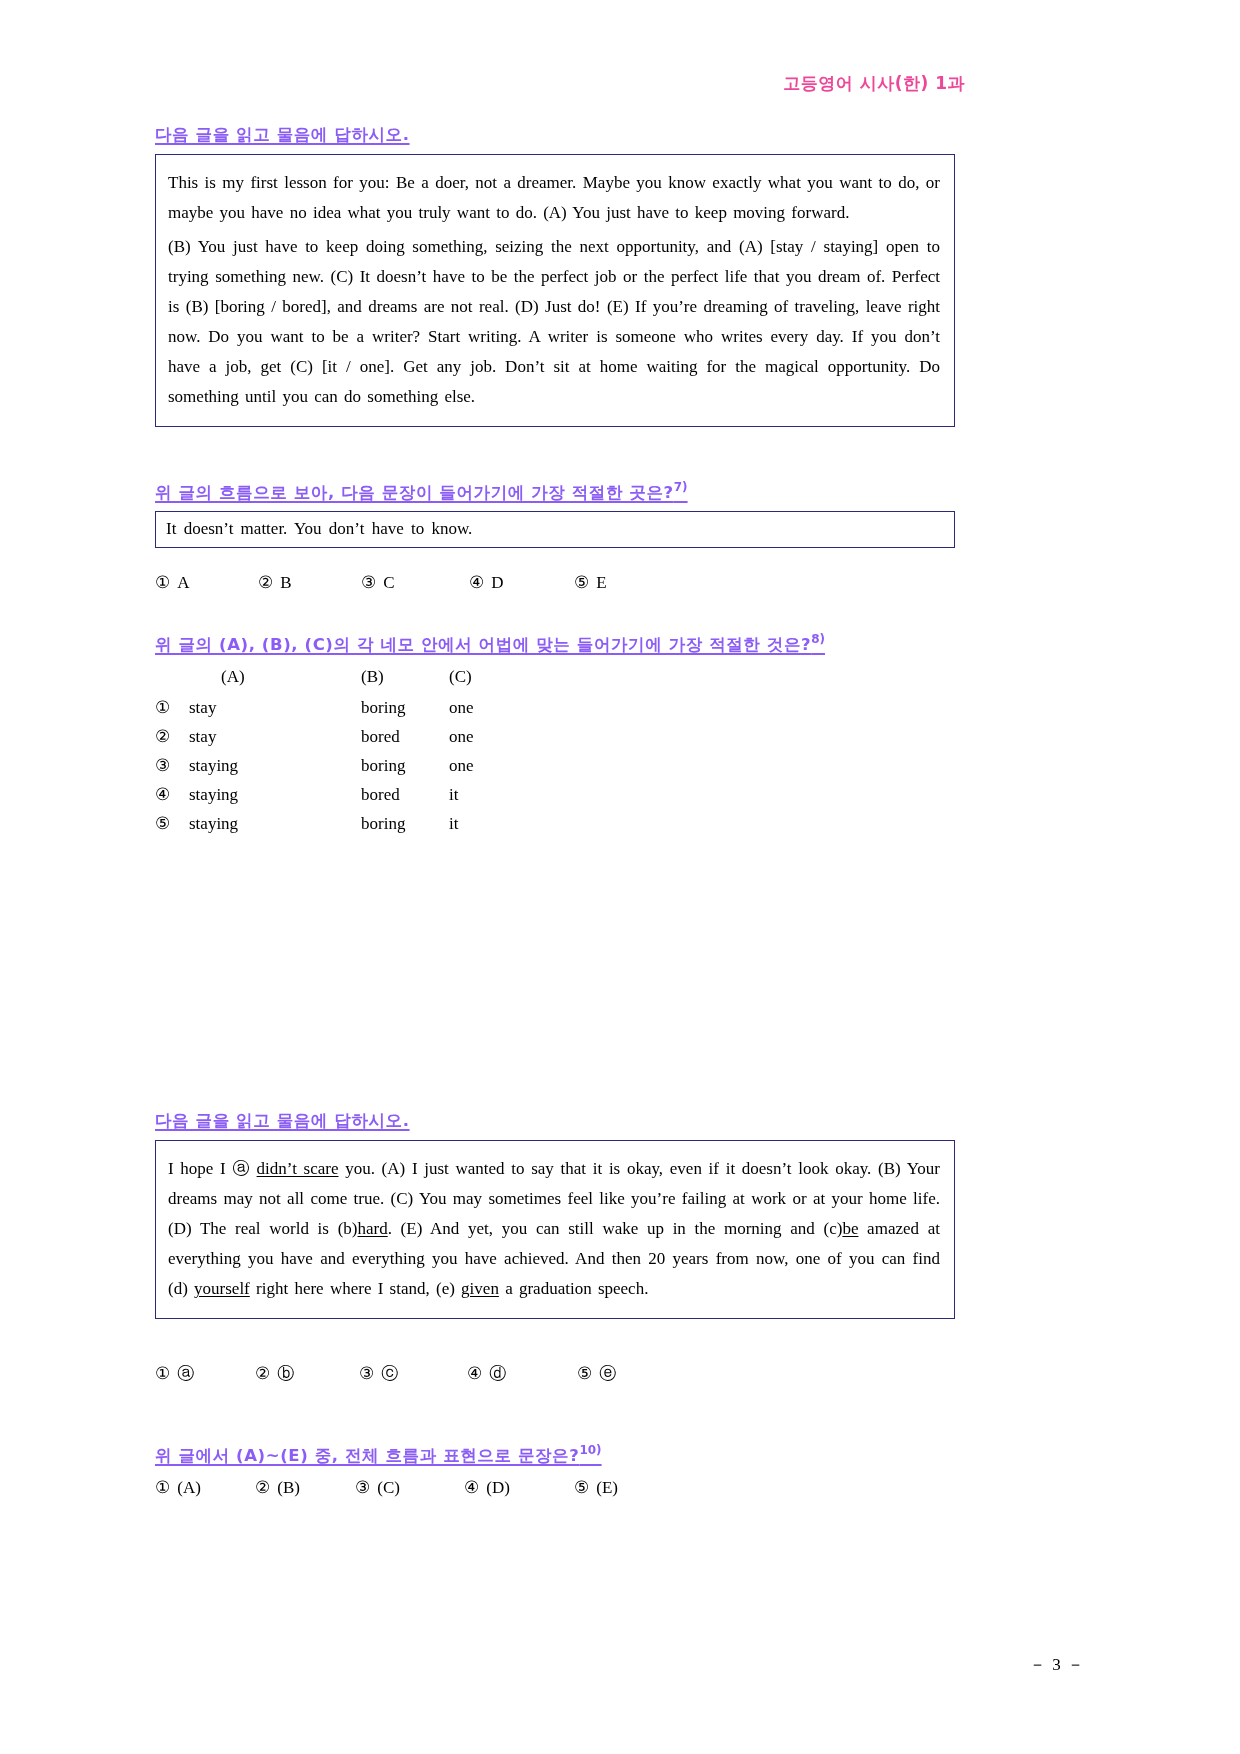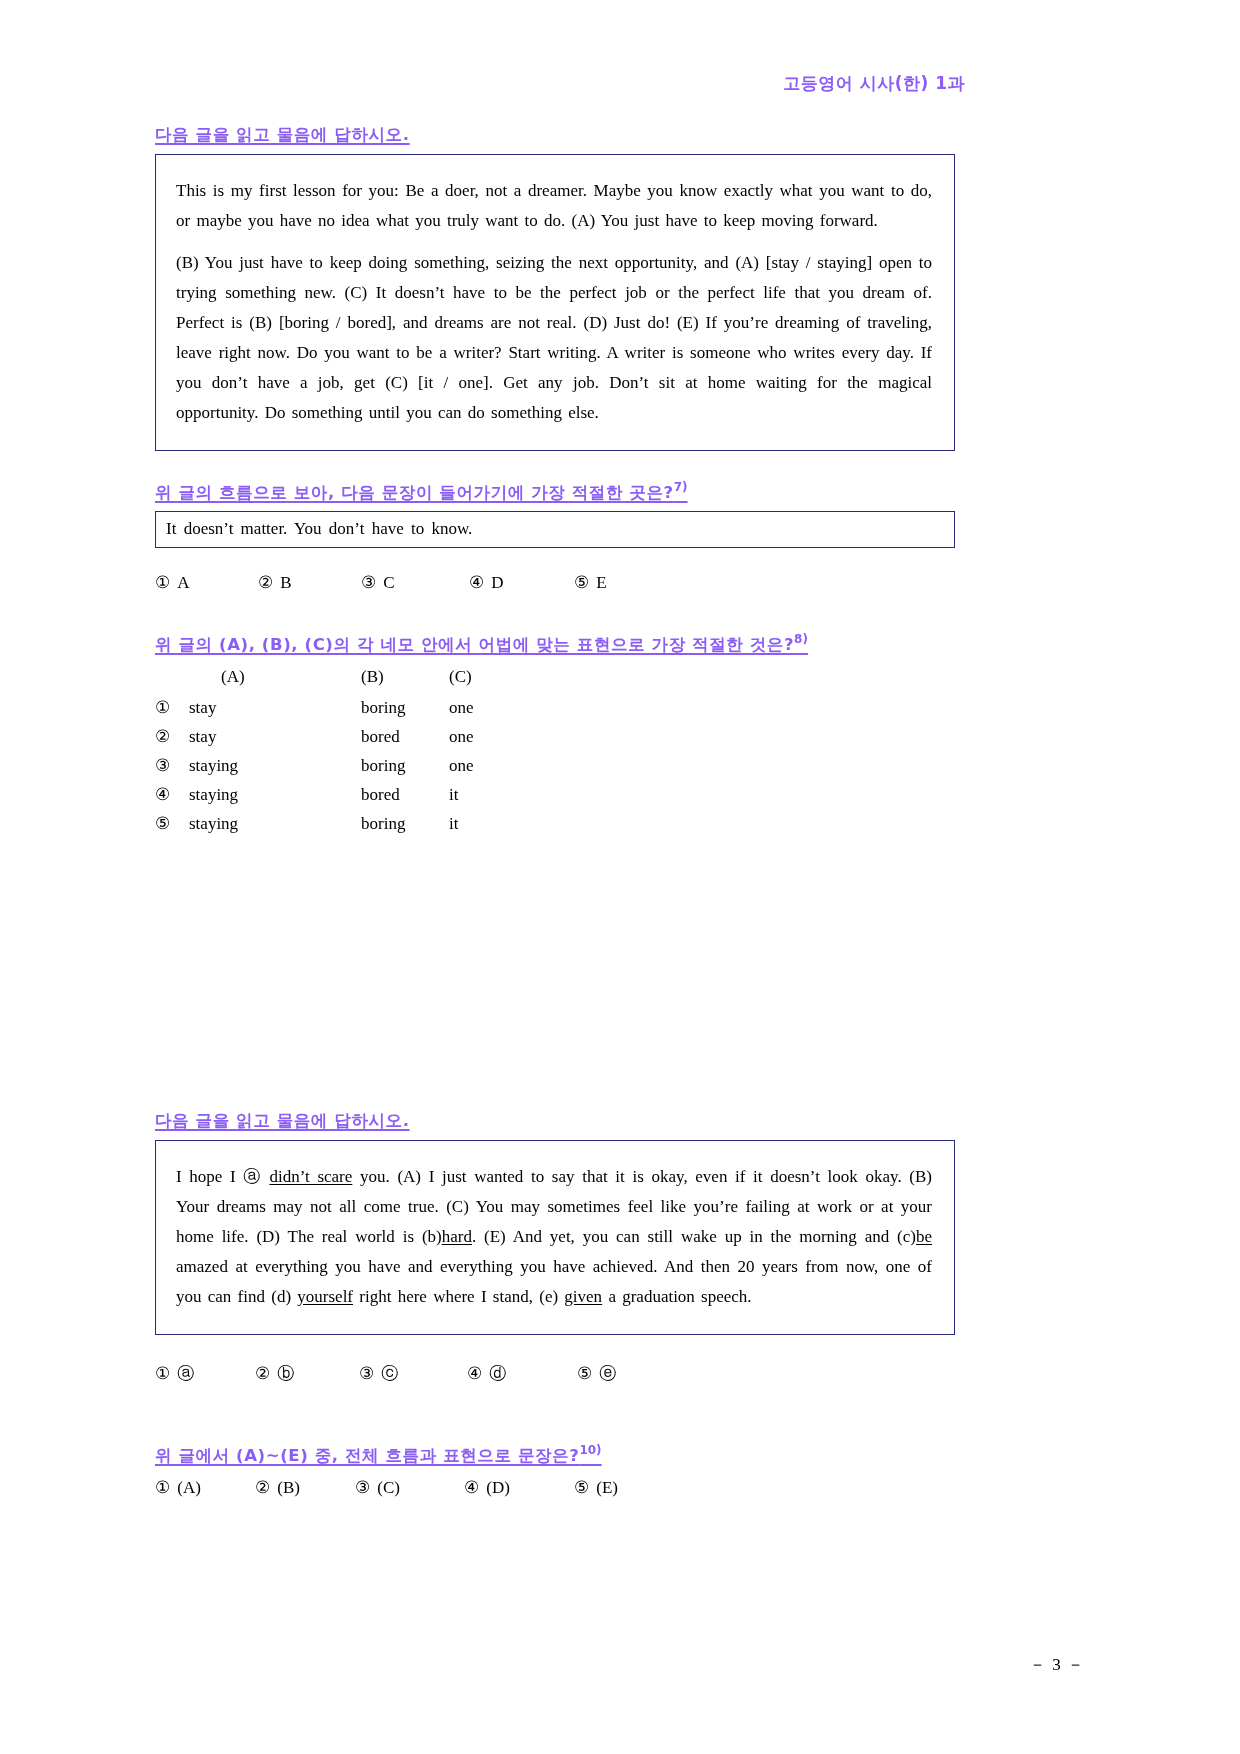--- a/index.html
+++ b/index.html
@@ -35,21 +35,21 @@
     top: 72px;
     right: 0;
     left: 0;
     text-align: right;
     padding-right: 275px;
   }
   .doc-header .title {
     font-family: "DejaVu Sans", "Liberation Sans", sans-serif;
     font-weight: bold;
     font-size: 17px;
-    color: #8b5cf6;
+    color: #ec4899;
     letter-spacing: 0.5px;
     text-align: center;
   }
 
   
   .q-head {
     font-family: "DejaVu Sans", "Liberation Sans", sans-serif;
     font-weight: bold;
     font-size: 16.5px;
     color: #8b5cf6;
@@ -76,21 +76,21 @@
   }
   .passage {
     font-family: "Liberation Serif", "DejaVu Serif", serif;
     font-size: 17px;
     line-height: 30px;
     text-align: justify;
     text-justify: inter-word;
     color: #000000;
     word-spacing: 2px;
   }
-  .passage p { margin: 12px; }
+  .passage p { margin: 4px; }
   .passage u { text-decoration: underline; text-underline-offset: 2px; }
 
   .sentence-box {
     border: 1.3px solid #2a2a7a;
     box-sizing: border-box;
     padding: 5px 4px 6px 10px;
     margin-top: 7px;
   }
   .sentence-box .line {
     font-size: 17px;
@@ -176,21 +176,21 @@
       <div class="sentence-box">
         <div class="line">It doesn’t matter. You don’t have to know.</div>
       </div>
 
       <div class="choices">
         <span class="opt" style="width:103px;"><span class="num">①</span><span>A</span></span><span class="opt" style="width:103px;"><span class="num">②</span><span>B</span></span><span class="opt" style="width:108px;"><span class="num">③</span><span>C</span></span><span class="opt" style="width:105px;"><span class="num">④</span><span>D</span></span><span class="opt"><span class="num">⑤</span><span>E</span></span>
       </div>
     </div>
 
     <div class="blk" style="top:632px;">
-      <div class="q-head underlined"><span>위 글의 (A), (B), (C)의 각 네모 안에서 어법에 맞는 표현으로 가장 적절한 것은?</span><span class="sup">8)</span></div>
+      <div class="q-head underlined"><span>위 글의 (A), (B), (C)의 각 네모 안에서 어법에 맞는 들어가기에 가장 적절한 것은?</span><span class="sup">8)</span></div>
 
       <table class="grid-choices">
         <tbody>
             <tr class="hdr">
           <td class="c-num"></td>
           <td class="c-a">(A)</td>
           <td class="c-b">(B)</td>
           <td class="c-c">(C)</td>
         </tr>
         <tr>

